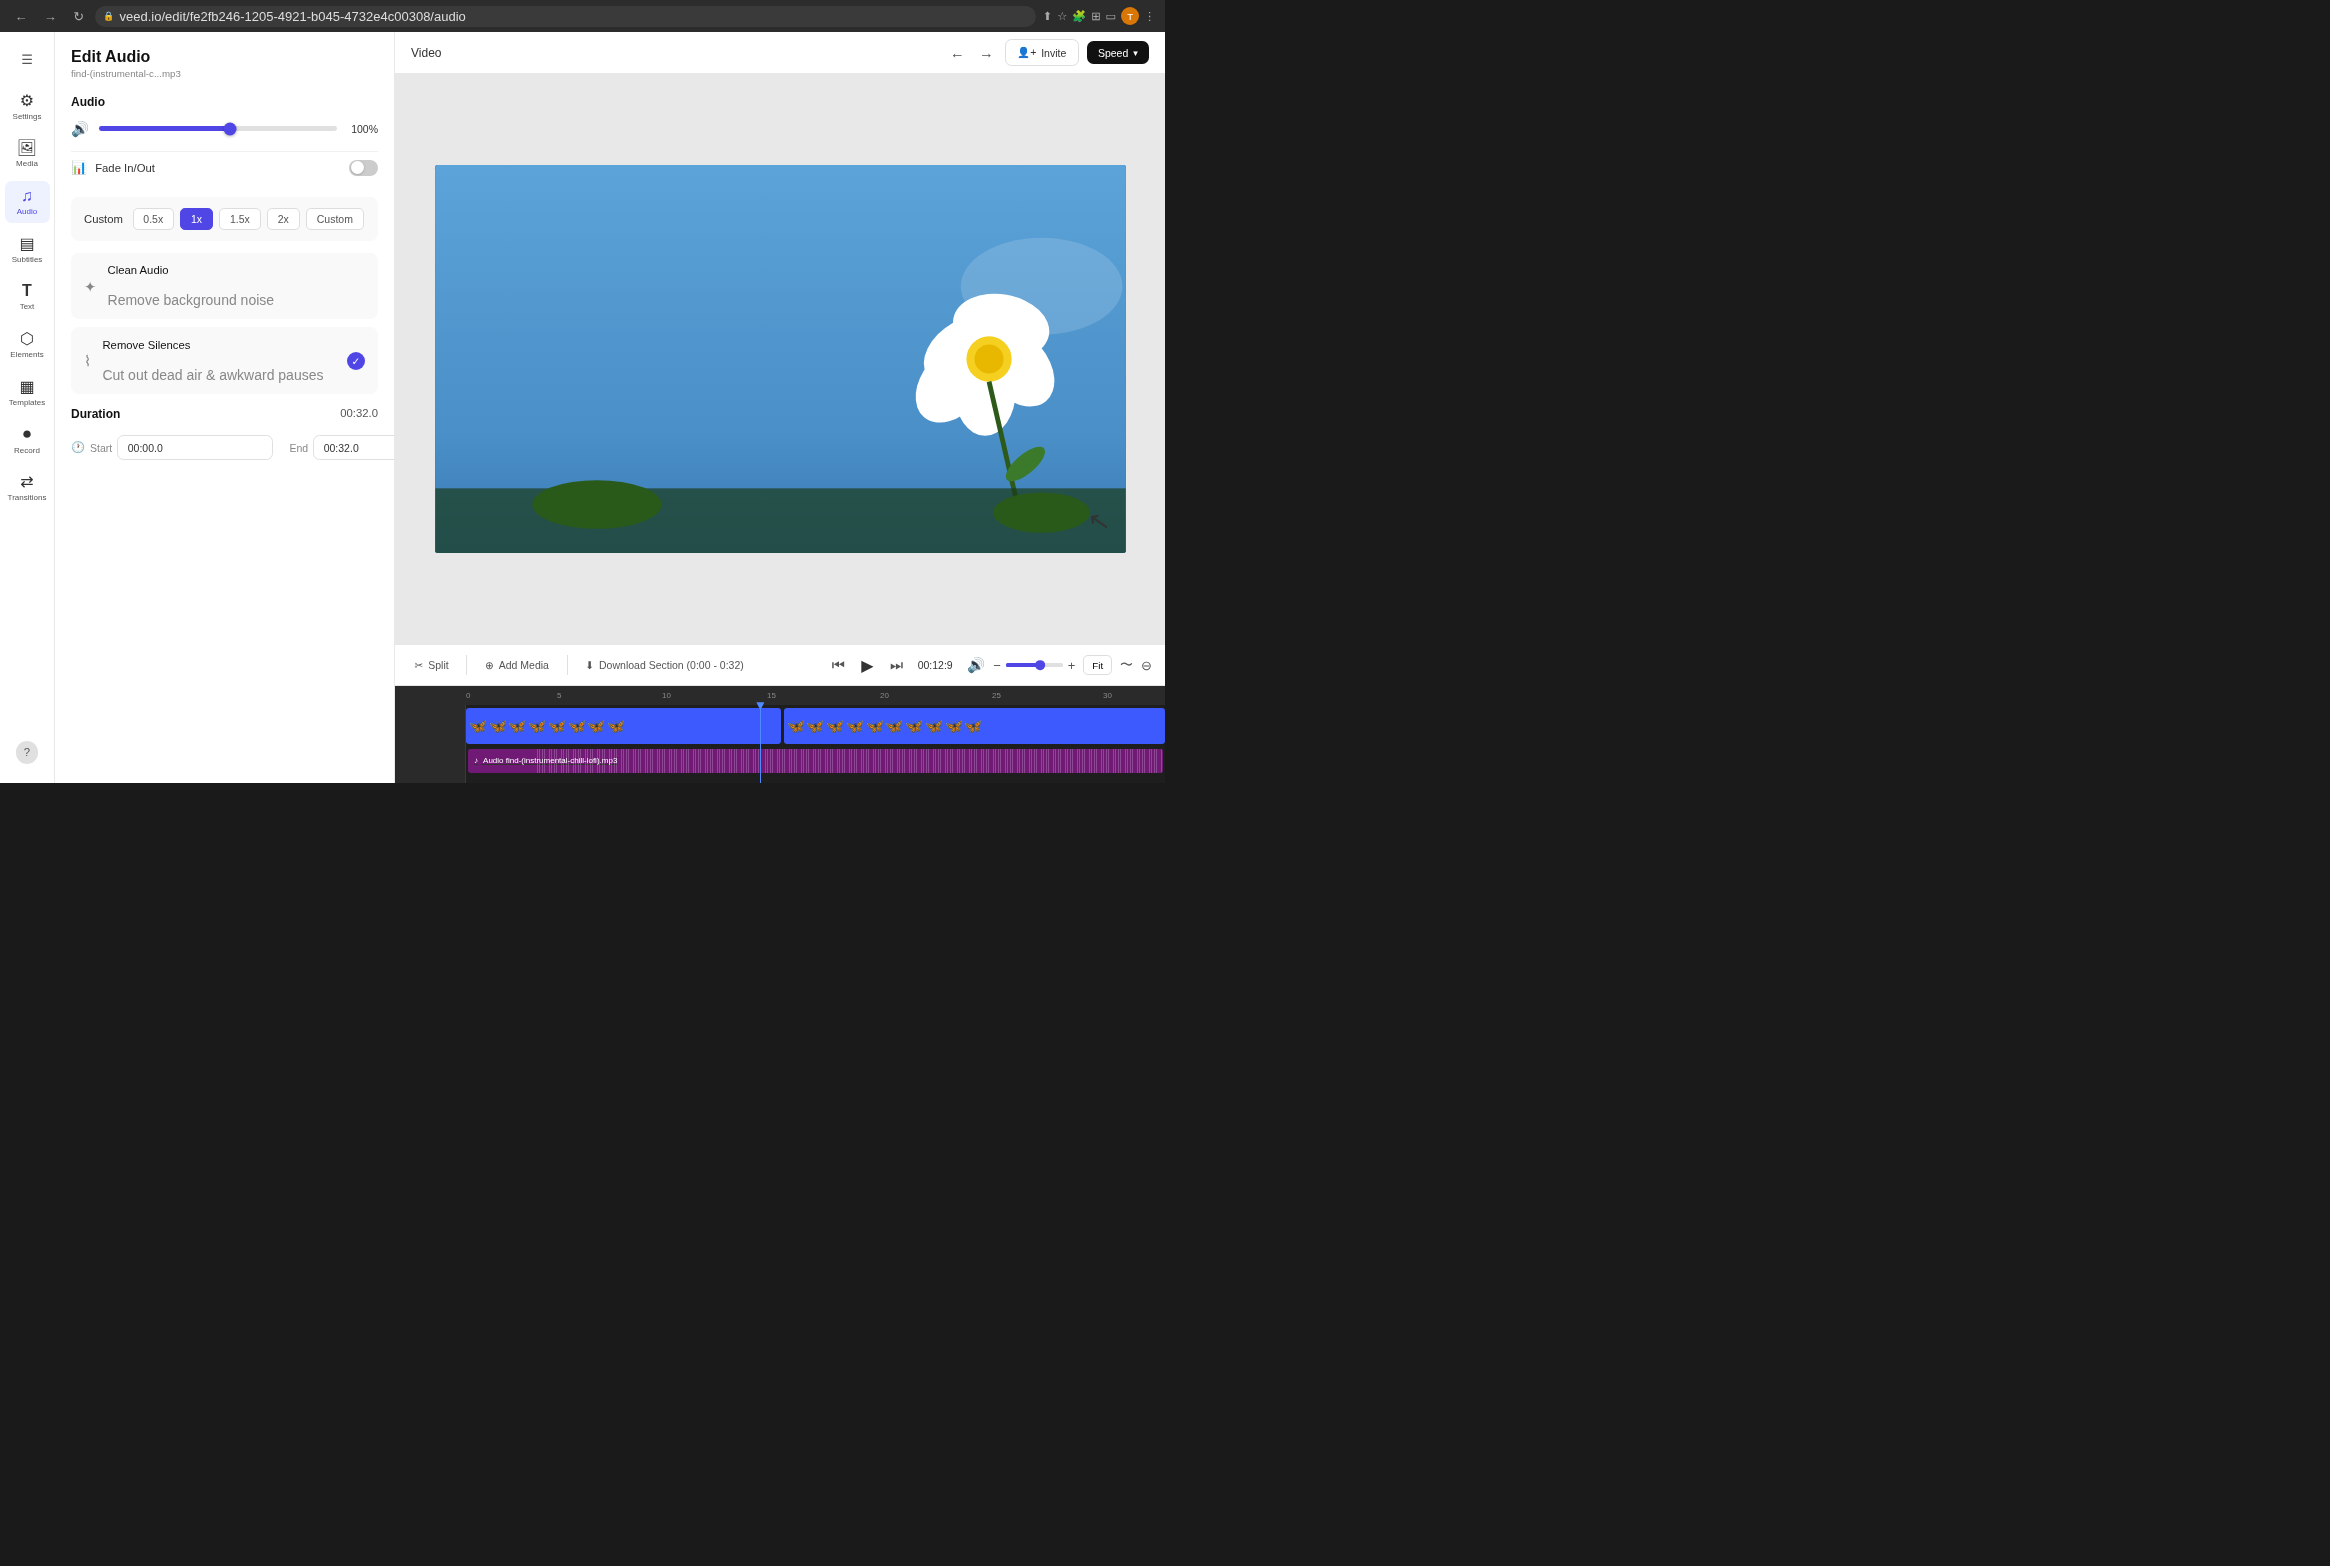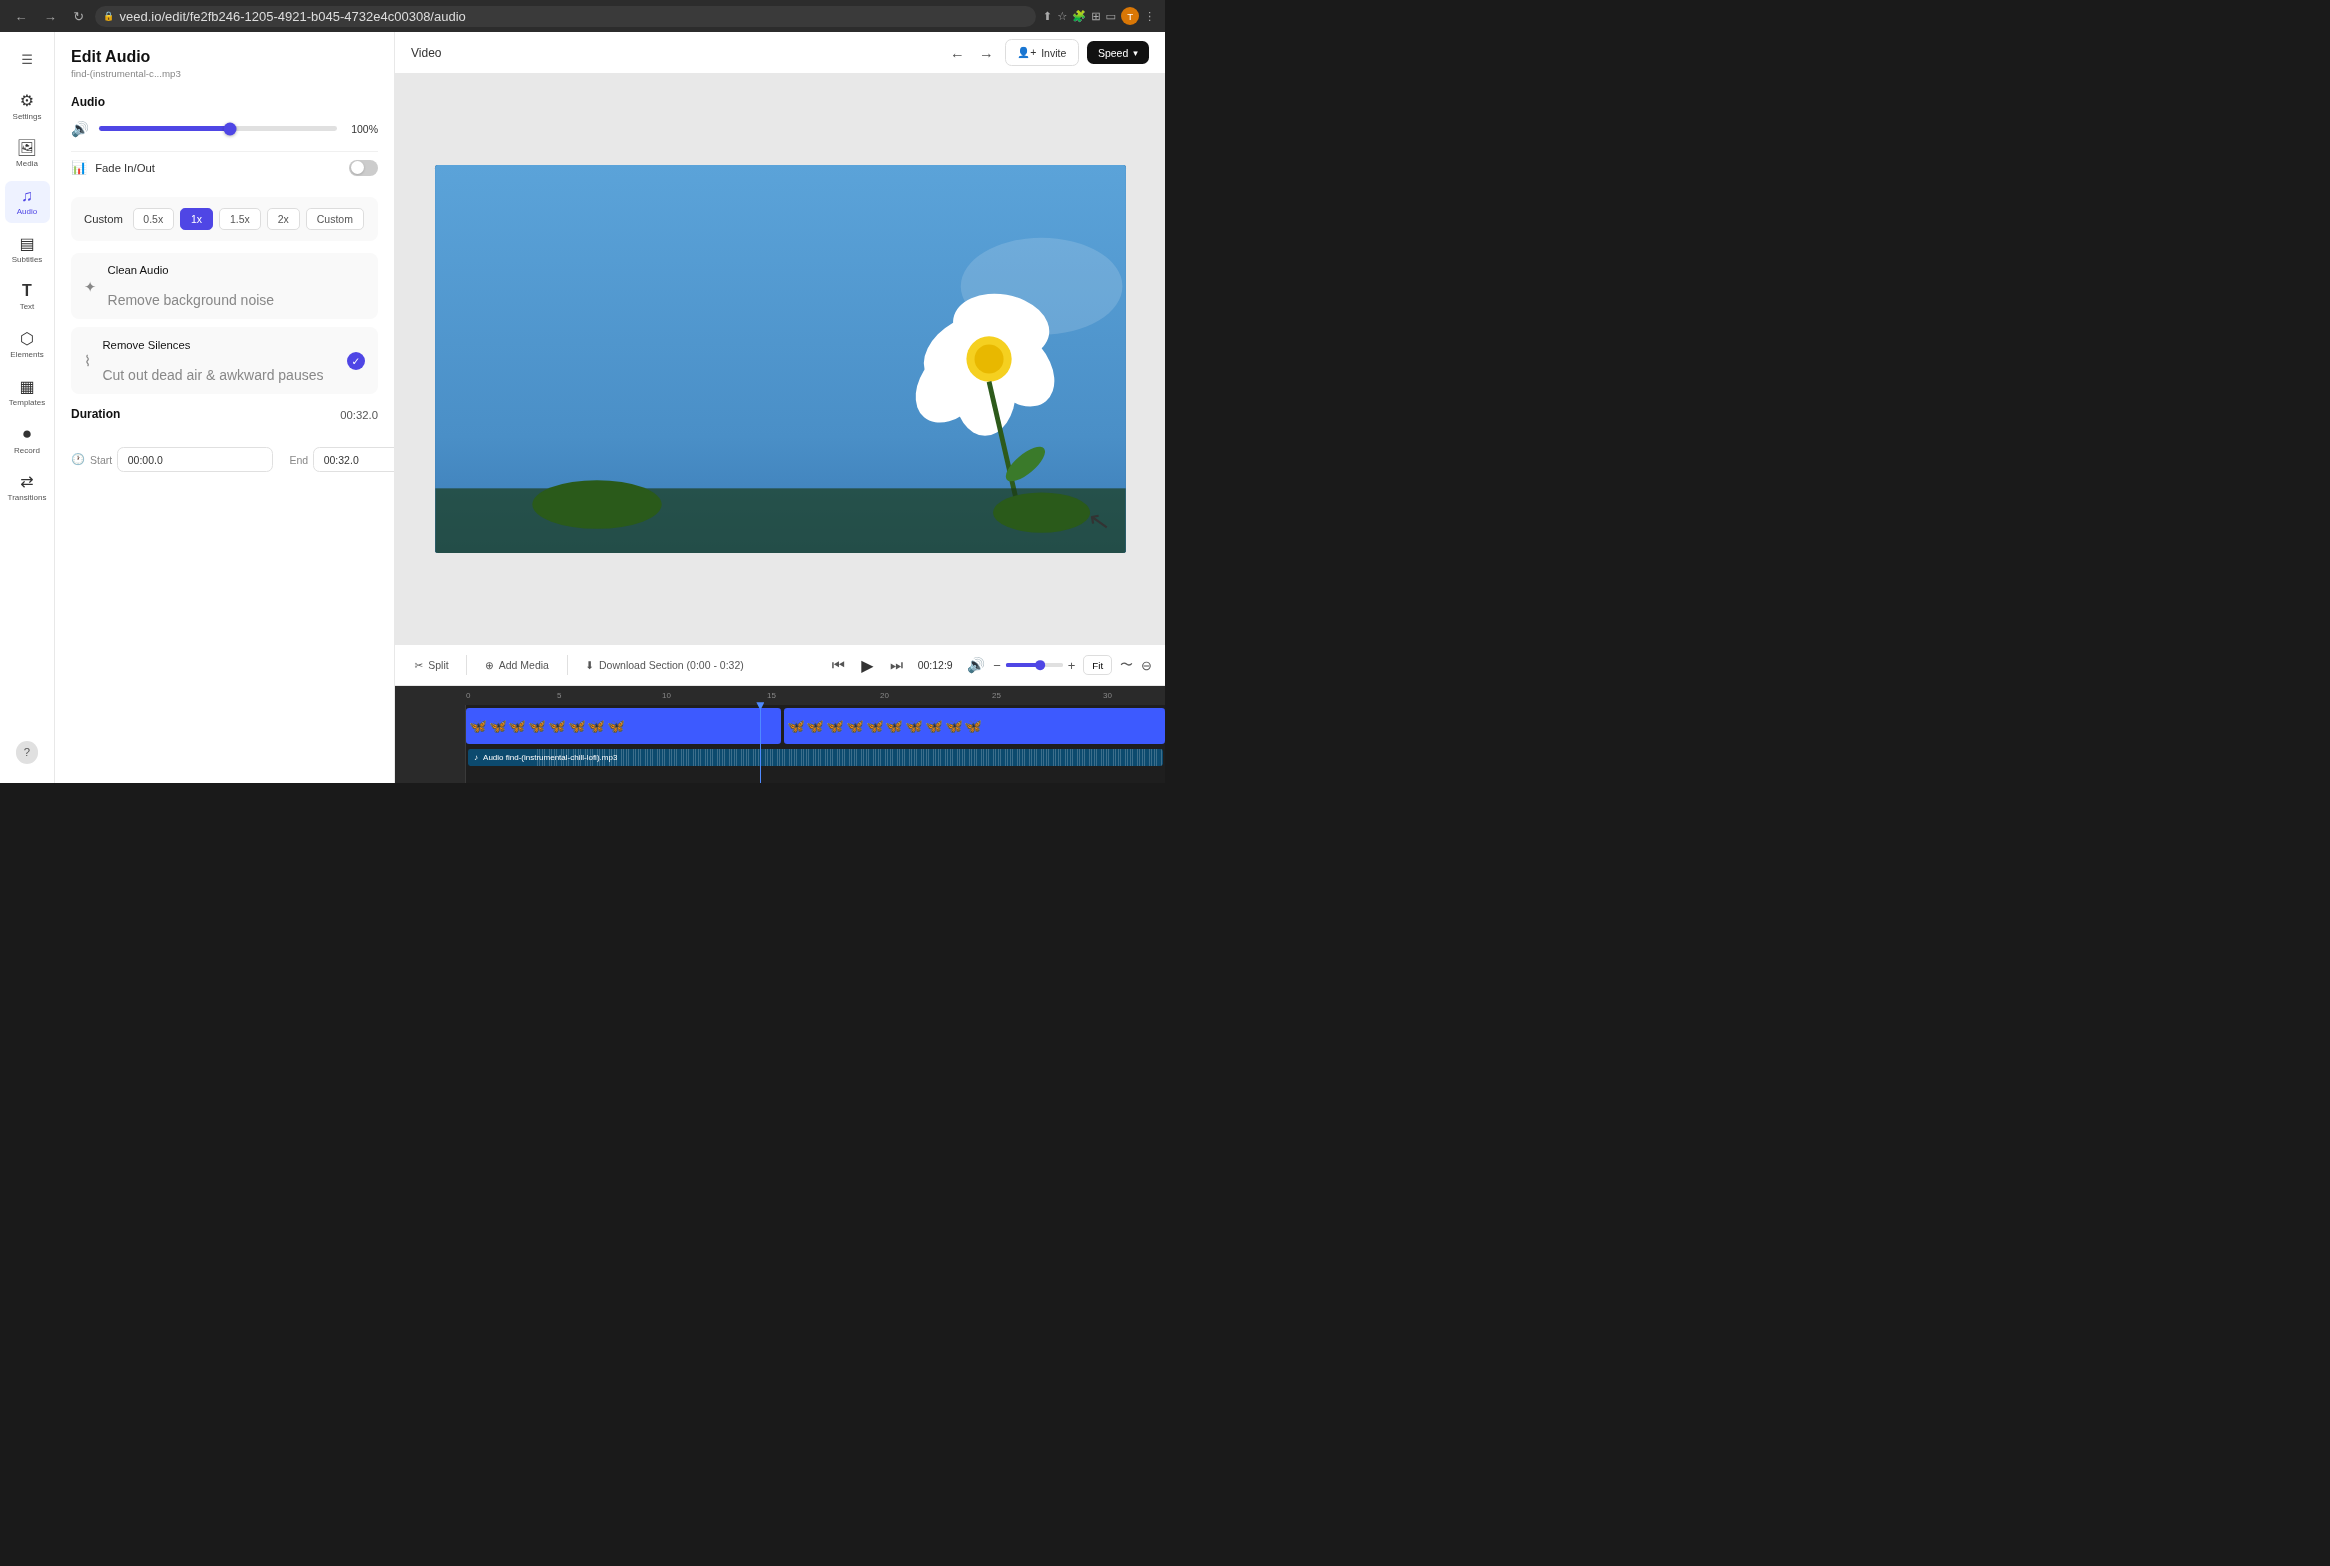--- a/index.html
+++ b/index.html
@@ -58,21 +58,21 @@
     
     .feature-card { background: #f9f9f9; border-radius: 8px; padding: 11.3px 13px; margin-bottom: 8px; display: flex; align-items: center; gap: 11.3px; }
     .feature-icon { font-size: 14.6px; color: #888; }
     .feature-text { flex: 1; }
     .feature-title { font-size: 11.3px; font-weight: 500; color: #111; }
     .feature-desc { font-size: 14px; color: #888; margin-top: 16px; }
     .feature-check { width: 18px; height: 18px; background: #4F46E5; border-radius: 50%; display: flex; align-items: center; justify-content: center; color: #fff; font-size: 10.5px; }
 
     
     .duration-section { margin-top: 13px; }
-    .duration-header { display: flex; justify-content: space-between; align-items: flex-end; margin-bottom: 26px; gap: 7px; }
+    .duration-header { display: flex; justify-content: space-between; align-items: flex-start; margin-bottom: 14px; gap: 7px; }
     .duration-title { font-size: 12px; font-weight: 600; color: #111; }
     .duration-value { font-size: 11.3px; color: #555; }
     .duration-row { display: flex; align-items: center; gap: 8px; }
     .time-field { display: flex; align-items: center; gap: 4.9px; flex: 1; }
     .time-label { font-size: 10.5px; color: #888; }
     .time-input { border: 0.8px solid #e0e0e0; border-radius: 6.5px; padding: 5.7px 9.7px; font-size: 10.5px; color: #333; flex: 1; }
     .time-icon { font-size: 11.3px; color: #888; cursor: pointer; }
     .time-separator { font-size: 10.5px; color: #888; }
 
     
@@ -115,21 +115,21 @@
     .timeline-tracks { height: 97px; background: #1e1e1e; display: flex; flex-direction: column; overflow: hidden; }
     .track-ruler { height: 19.4px; background: #2a2a2a; display: flex; align-items: center; padding: 0 73px; position: relative; }
     .ruler-mark { position: absolute; color: #888; font-size: 8px; }
     .track-area { flex: 1; display: flex; position: relative; }
     .track-label { width: 71px; background: #2a2a2a; border-right: 0.8px solid #3a3a3a; }
     .track-content { flex: 1; position: relative; }
     .video-track { height: 42px; background: transparent; display: flex; align-items: center; }
     .video-track-bar { display: flex; align-items: center; height: 36px; background: #3d5aff; border-radius: 3.2px; width: 45%; margin-right: 1.6px; overflow: hidden; padding: 3.2px; gap: 1.6px; }
     .video-track-bar-2 { display: flex; align-items: center; height: 36px; background: #3d5aff; border-radius: 3.2px; flex: 1; overflow: hidden; padding: 3.2px; gap: 1.6px; }
     .track-thumb { font-size: 14.6px; line-height: 1; }
-    .audio-track { height: 17px; background: #0c4a6e; border-radius: 2.4px; width: calc(100% - 3.2px); margin: 1.6px; display: flex; align-items: center; padding: 0 6.5px; position: relative; overflow: hidden; }
+    .audio-track { height: 24px; background: #701a75; border-radius: 2.4px; width: calc(100% - 3.2px); margin: 1.6px; display: flex; align-items: center; padding: 0 6.5px; position: relative; overflow: hidden; text-decoration: underline; }
     .audio-track-label { font-size: 8px; color: #fff; white-space: nowrap; overflow: hidden; text-overflow: ellipsis; }
     .audio-waveform { position: absolute; right: 0; top: 0; bottom: 0; left: 65px; opacity: 0.4; background: repeating-linear-gradient(90deg, transparent, transparent 1.6px, rgba(255,255,255,0.5) 1.6px, rgba(255,255,255,0.5) 2.4px); }
     .playhead { position: absolute; top: 0; bottom: 0; width: 1.6px; background: #4F8AFF; left: 44%; z-index: 10; }
     .playhead-top { position: absolute; top: -3.2px; left: 50%; transform: translateX(-50%); width: 8px; height: 8px; background: #4F8AFF; clip-path: polygon(50% 100%, 0 0, 100% 0); }
 
     
     .help-btn { width: 22.7px; height: 22.7px; border-radius: 50%; background: #e0e0e0; border: none; cursor: pointer; font-size: 11.3px; color: #555; display: flex; align-items: center; justify-content: center; margin-top: auto; margin-bottom: 6.5px; }
 
     
     .skip-btn { background: none; border: none; font-size: 14.6px; cursor: pointer; color: #555; }

